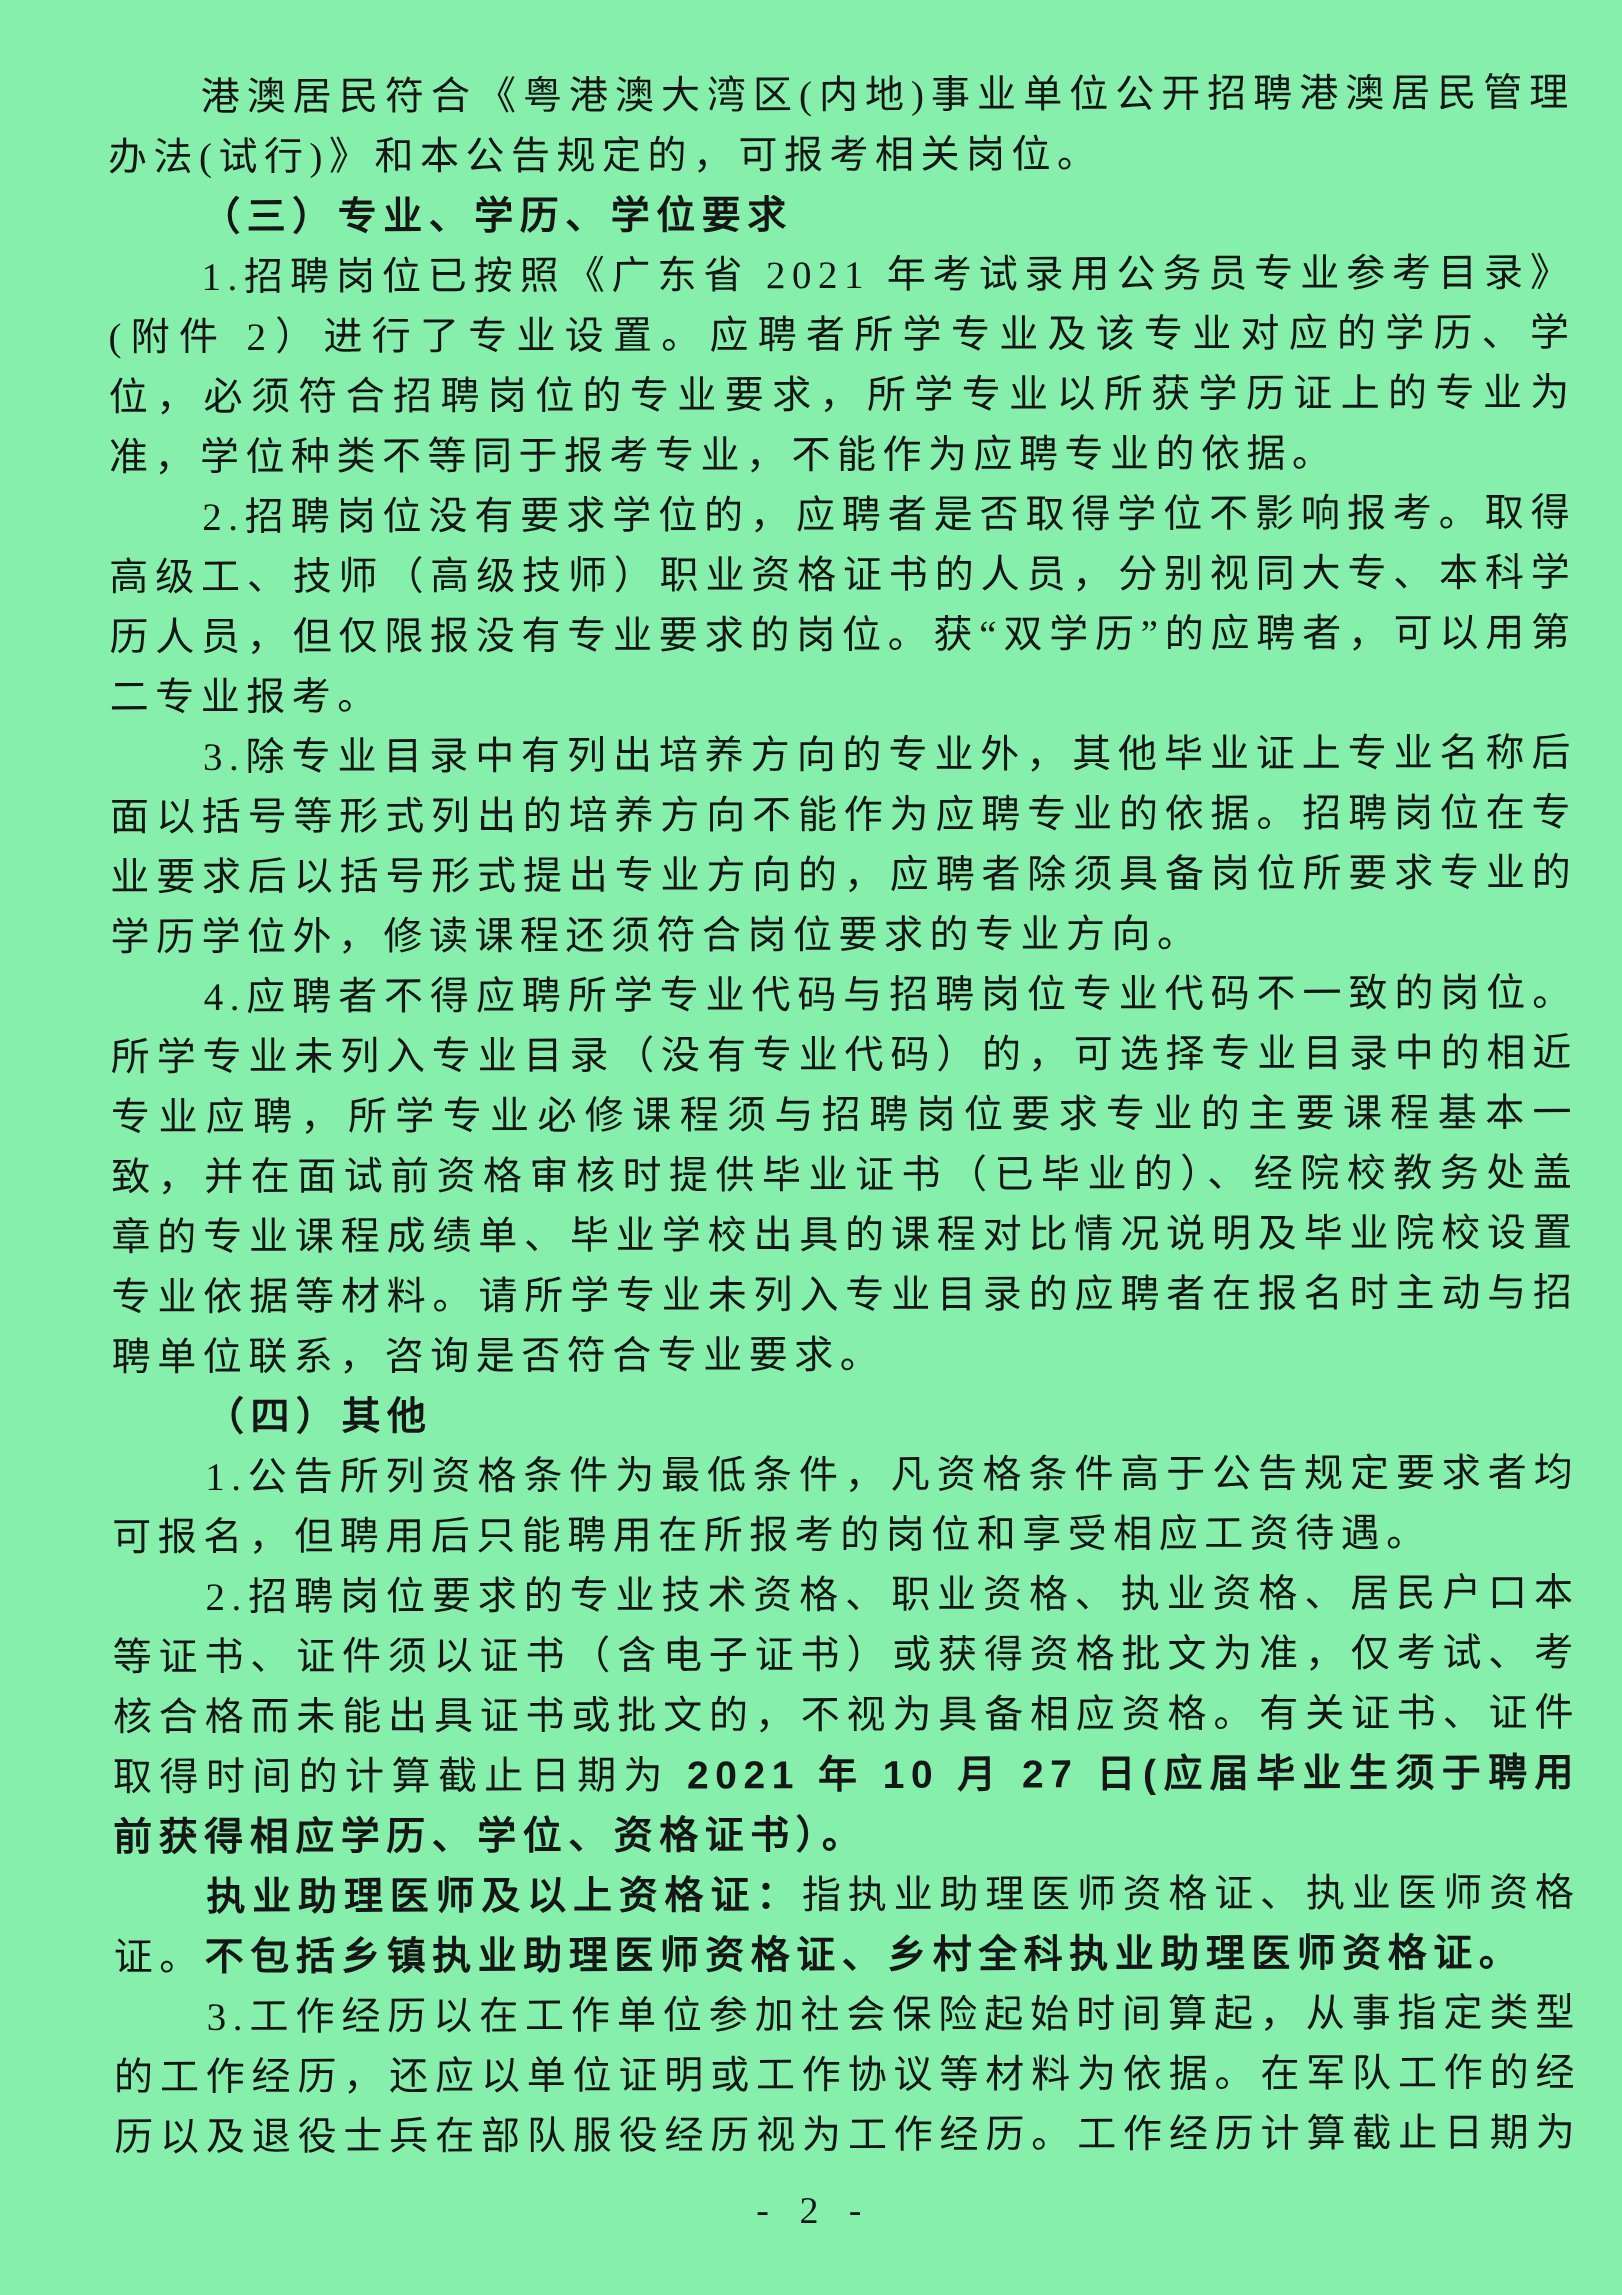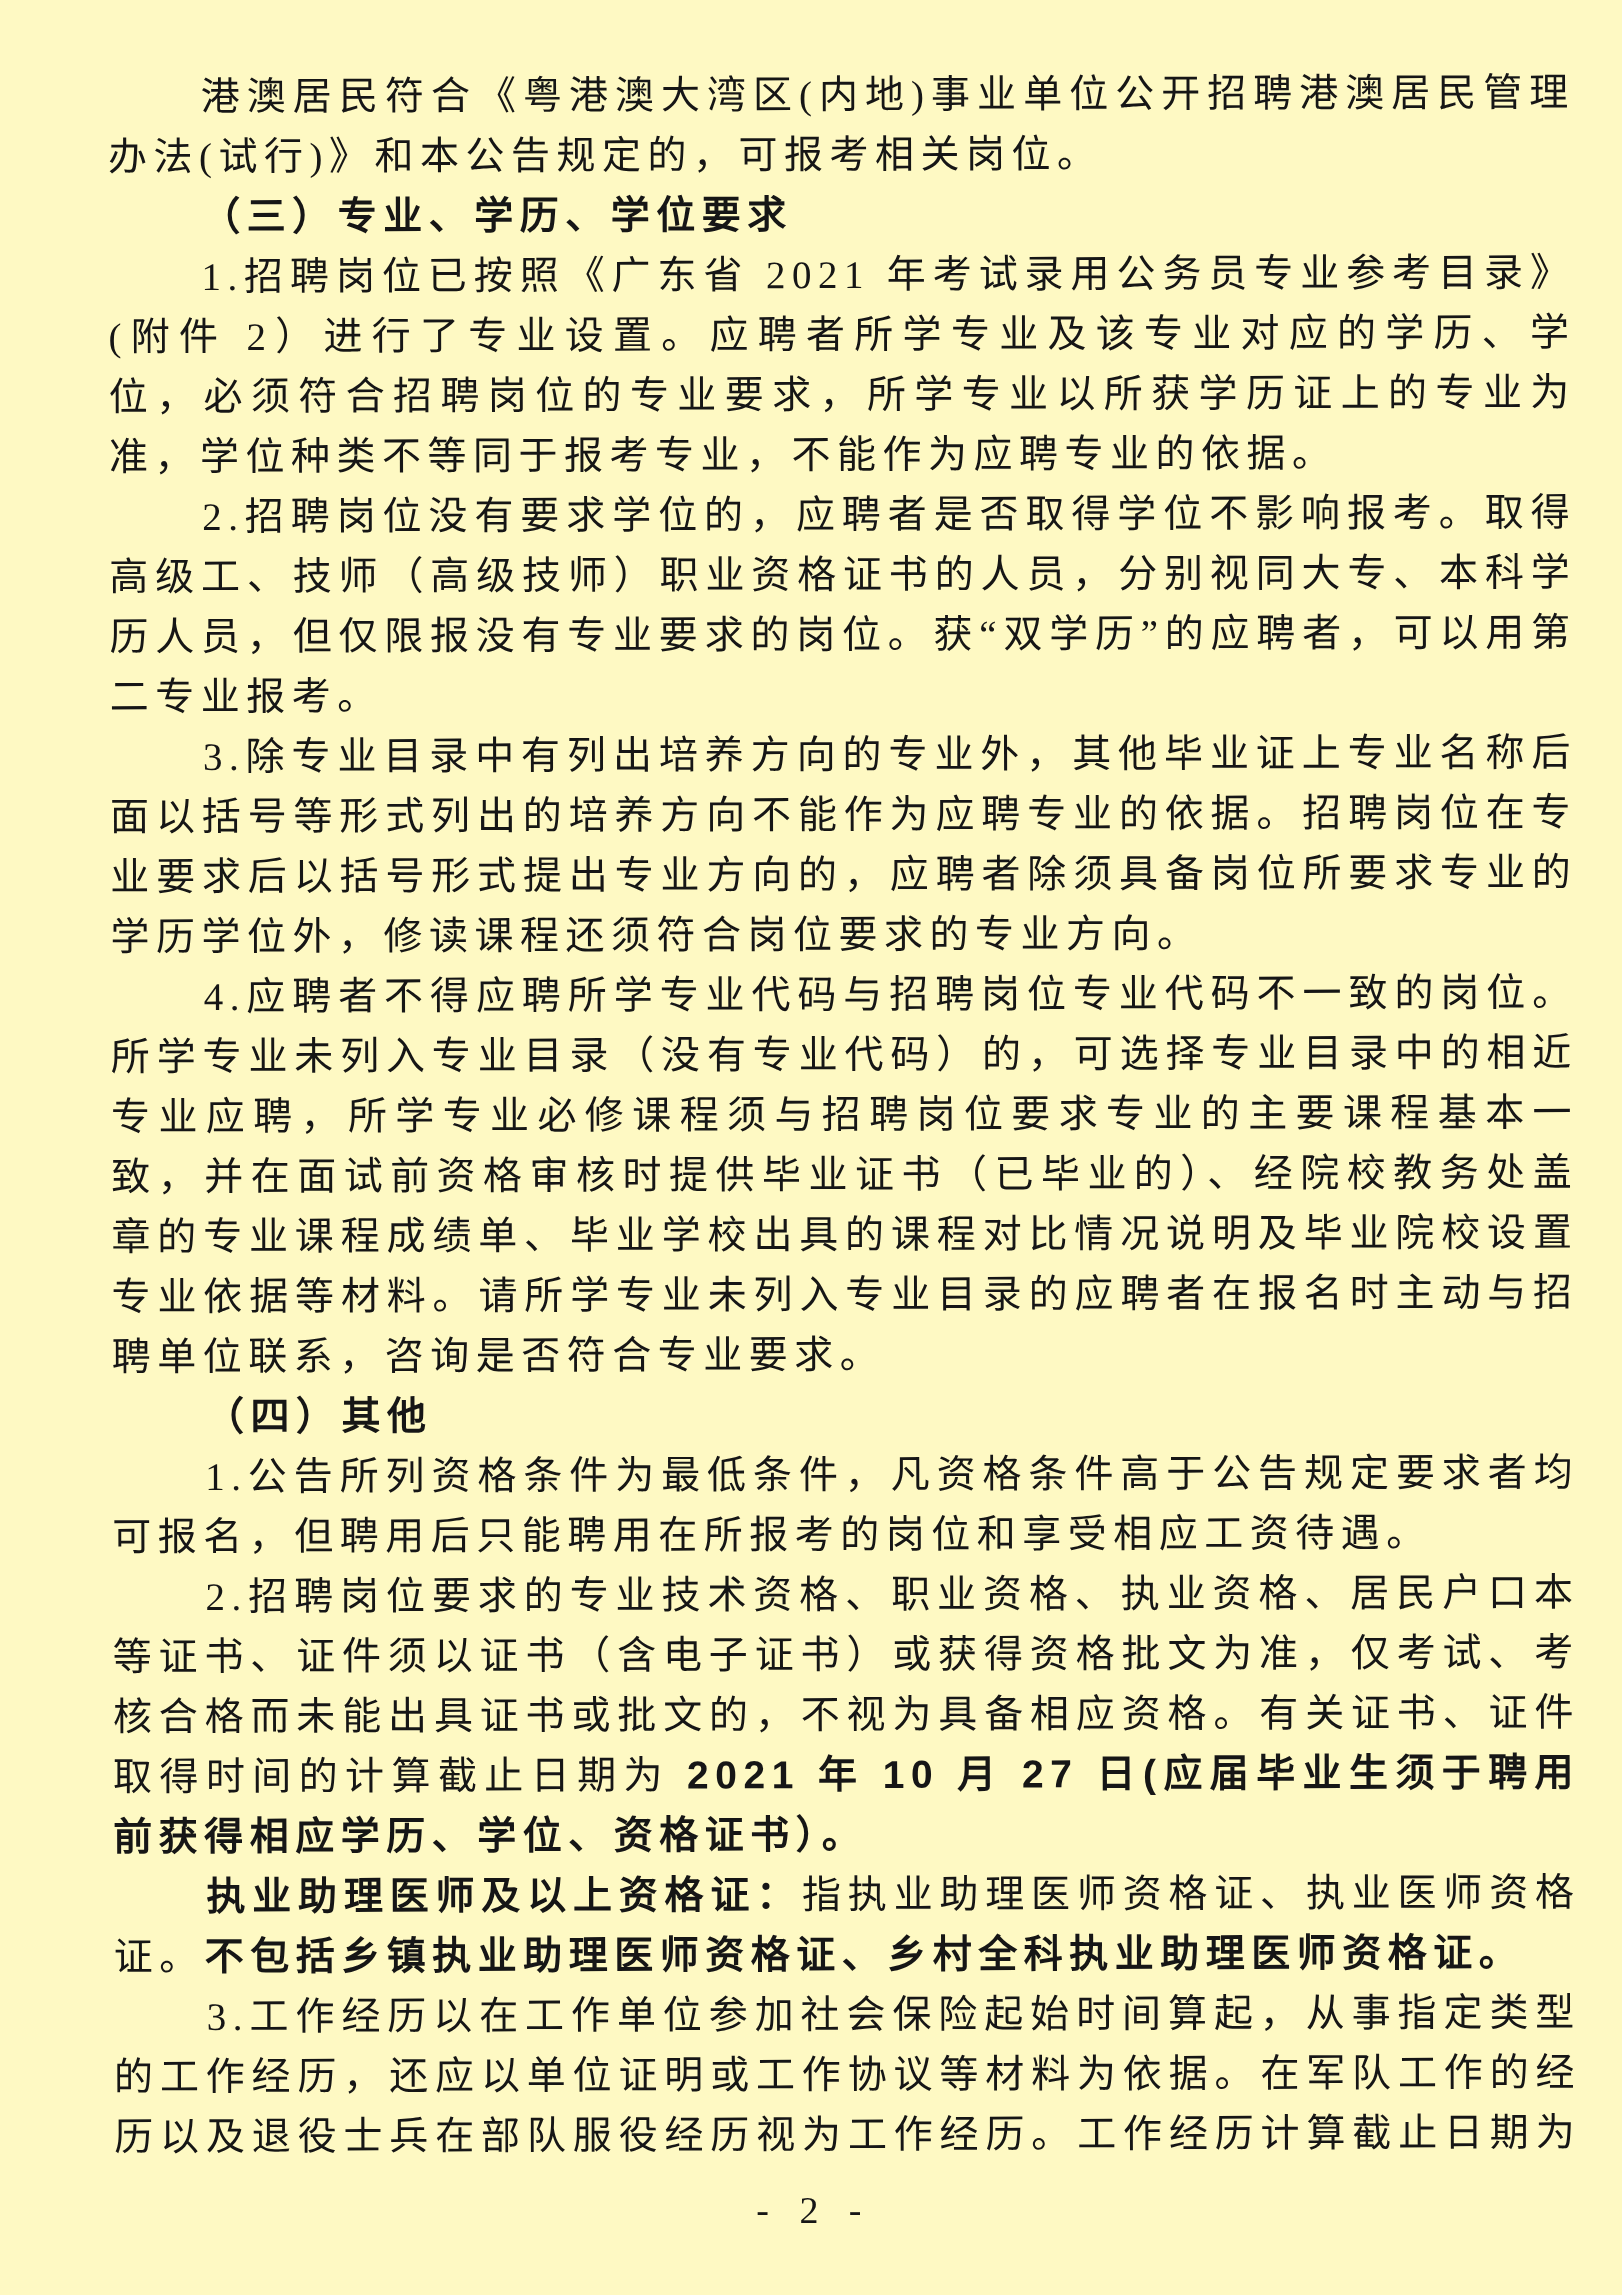--- a/index.html
+++ b/index.html
@@ -52,21 +52,21 @@
     font-family: "Liberation Serif", "DejaVu Serif", serif;
     font-size: 38px;
     line-height: 47px;
     letter-spacing: 5.2px;
     word-spacing: 10.5px;
   }
 </style>
 </head>
 <body>
 
-<div class="sheet" style="background: #fef9c3;">
+<div class="sheet" style="background: #86efac;">
   <div class="doc-body" id="doc-body" style="color: rgb(22, 22, 22);">
       <p><span>港澳居民符合《粤港澳大湾区(内地)事业单位公开招聘港澳居民管理办法(试行)》和本公告规定的，可报考相关岗位。</span></p>
       <p><span class="b">（三）专业、学历、学位要求</span></p>
       <p><span>1.招聘岗位已按照《广东省 2021 年考试录用公务员专业参考目录》(附件 2）进行了专业设置。应聘者所学专业及该专业对应的学历、学位，必须符合招聘岗位的专业要求，所学专业以所获学历证上的专业为准，学位种类不等同于报考专业，不能作为应聘专业的依据。</span></p>
       <p><span>2.招聘岗位没有要求学位的，应聘者是否取得学位不影响报考。取得高级工、技师（高级技师）职业资格证书的人员，分别视同大专、本科学历人员，但仅限报没有专业要求的岗位。获“双学历”的应聘者，可以用第二专业报考。</span></p>
       <p><span>3.除专业目录中有列出培养方向的专业外，其他毕业证上专业名称后面以括号等形式列出的培养方向不能作为应聘专业的依据。招聘岗位在专业要求后以括号形式提出专业方向的，应聘者除须具备岗位所要求专业的学历学位外，修读课程还须符合岗位要求的专业方向。</span></p>
       <p><span>4.应聘者不得应聘所学专业代码与招聘岗位专业代码不一致的岗位。所学专业未列入专业目录（没有专业代码）的，可选择专业目录中的相近专业应聘，所学专业必修课程须与招聘岗位要求专业的主要课程基本一致，并在面试前资格审核时提供毕业证书（已毕业的）、经院校教务处盖章的专业课程成绩单、毕业学校出具的课程对比情况说明及毕业院校设置专业依据等材料。请所学专业未列入专业目录的应聘者在报名时主动与招聘单位联系，咨询是否符合专业要求。</span></p>
       <p><span class="b">（四）其他</span></p>
       <p><span>1.公告所列资格条件为最低条件，凡资格条件高于公告规定要求者均可报名，但聘用后只能聘用在所报考的岗位和享受相应工资待遇。</span></p>
       <p><span>2.招聘岗位要求的专业技术资格、职业资格、执业资格、居民户口本等证书、证件须以证书（含电子证书）或获得资格批文为准，仅考试、考核合格而未能出具证书或批文的，不视为具备相应资格。有关证书、证件取得时间的计算截止日期为 </span><span class="b">2021 年 10 月 27 日(应届毕业生须于聘用前获得相应学历、学位、资格证书）。</span></p>

